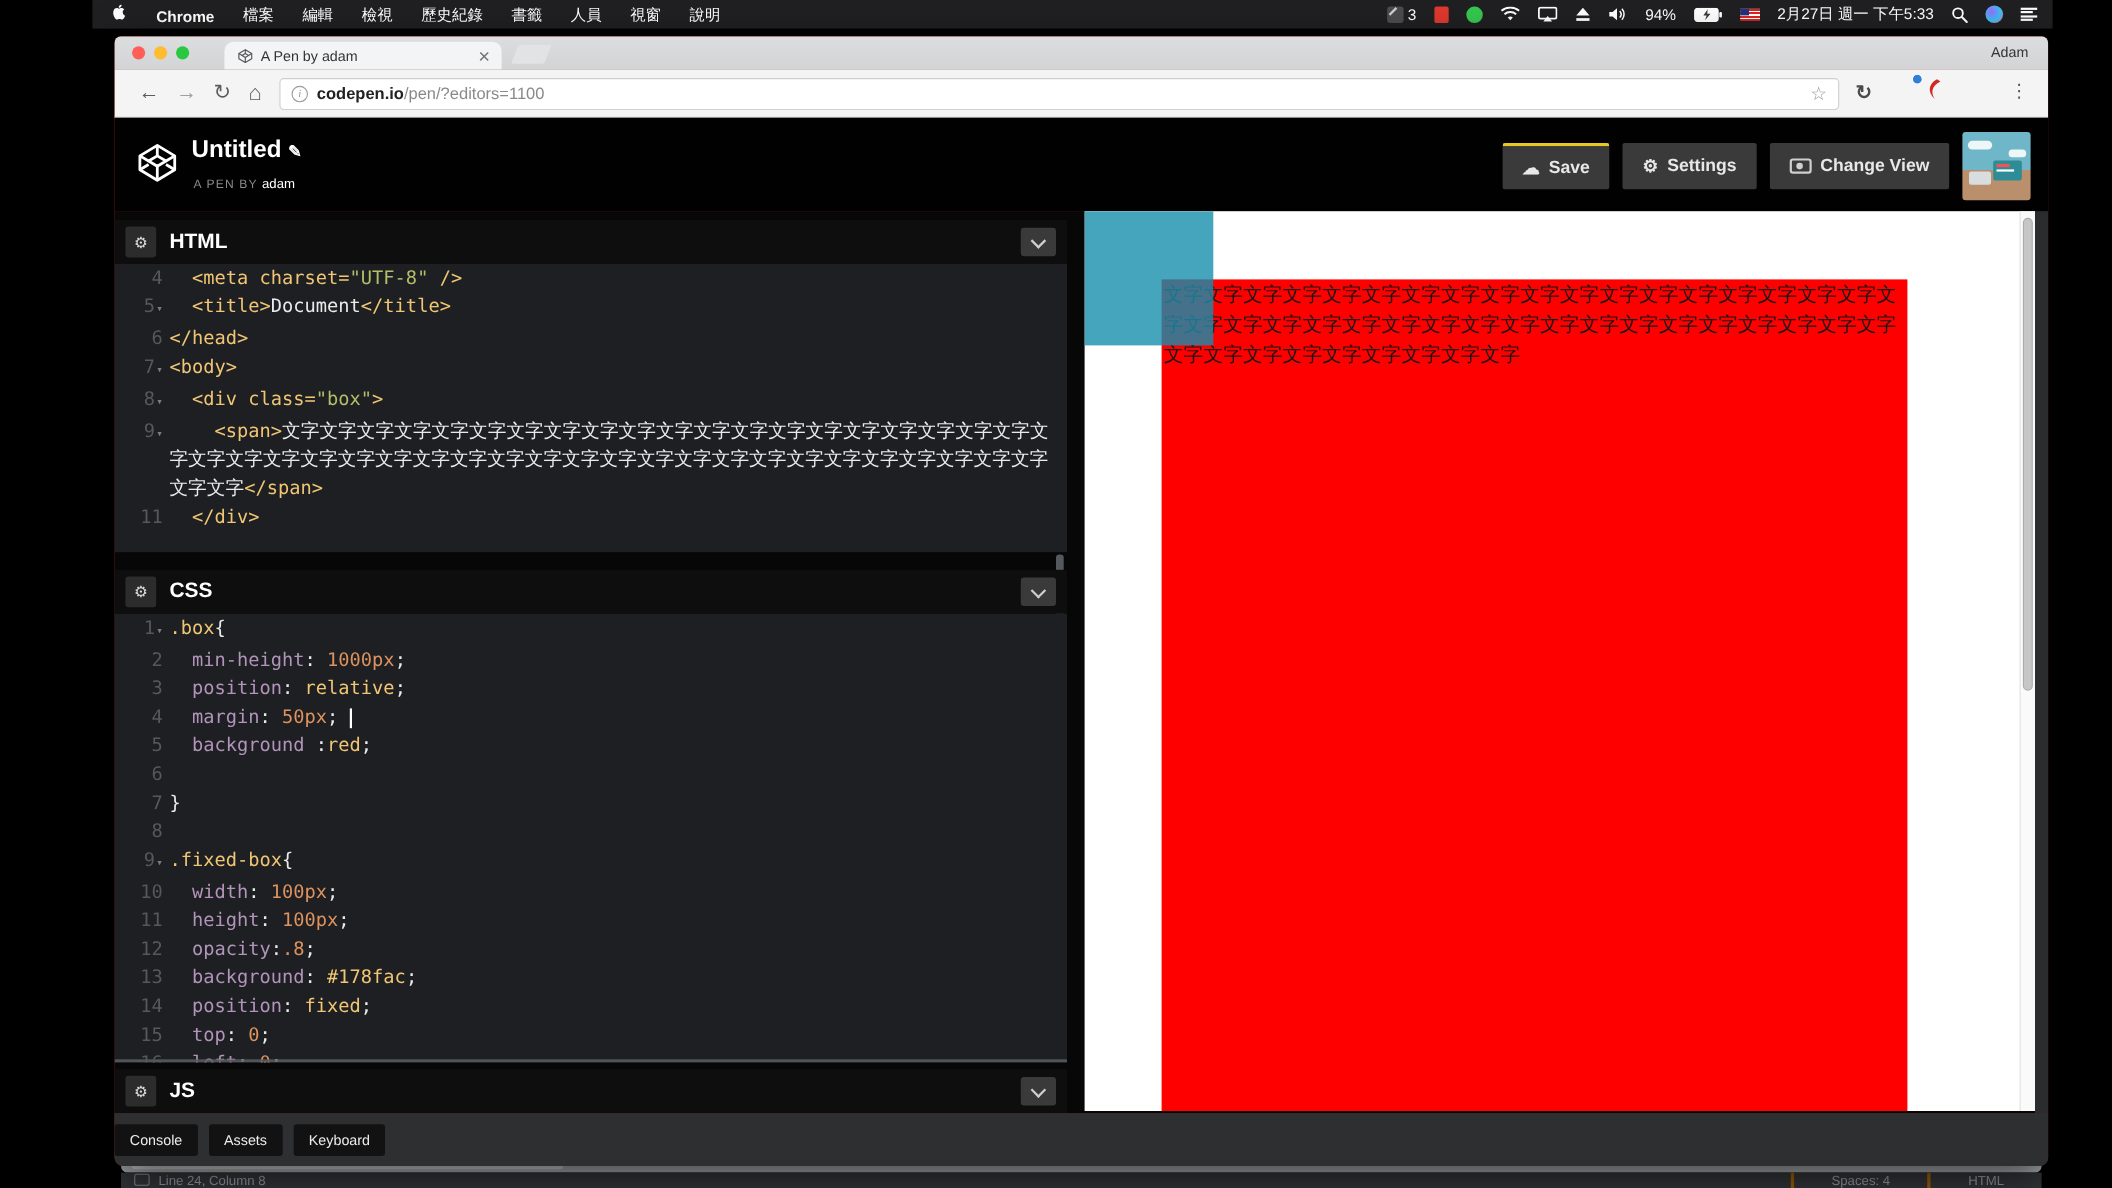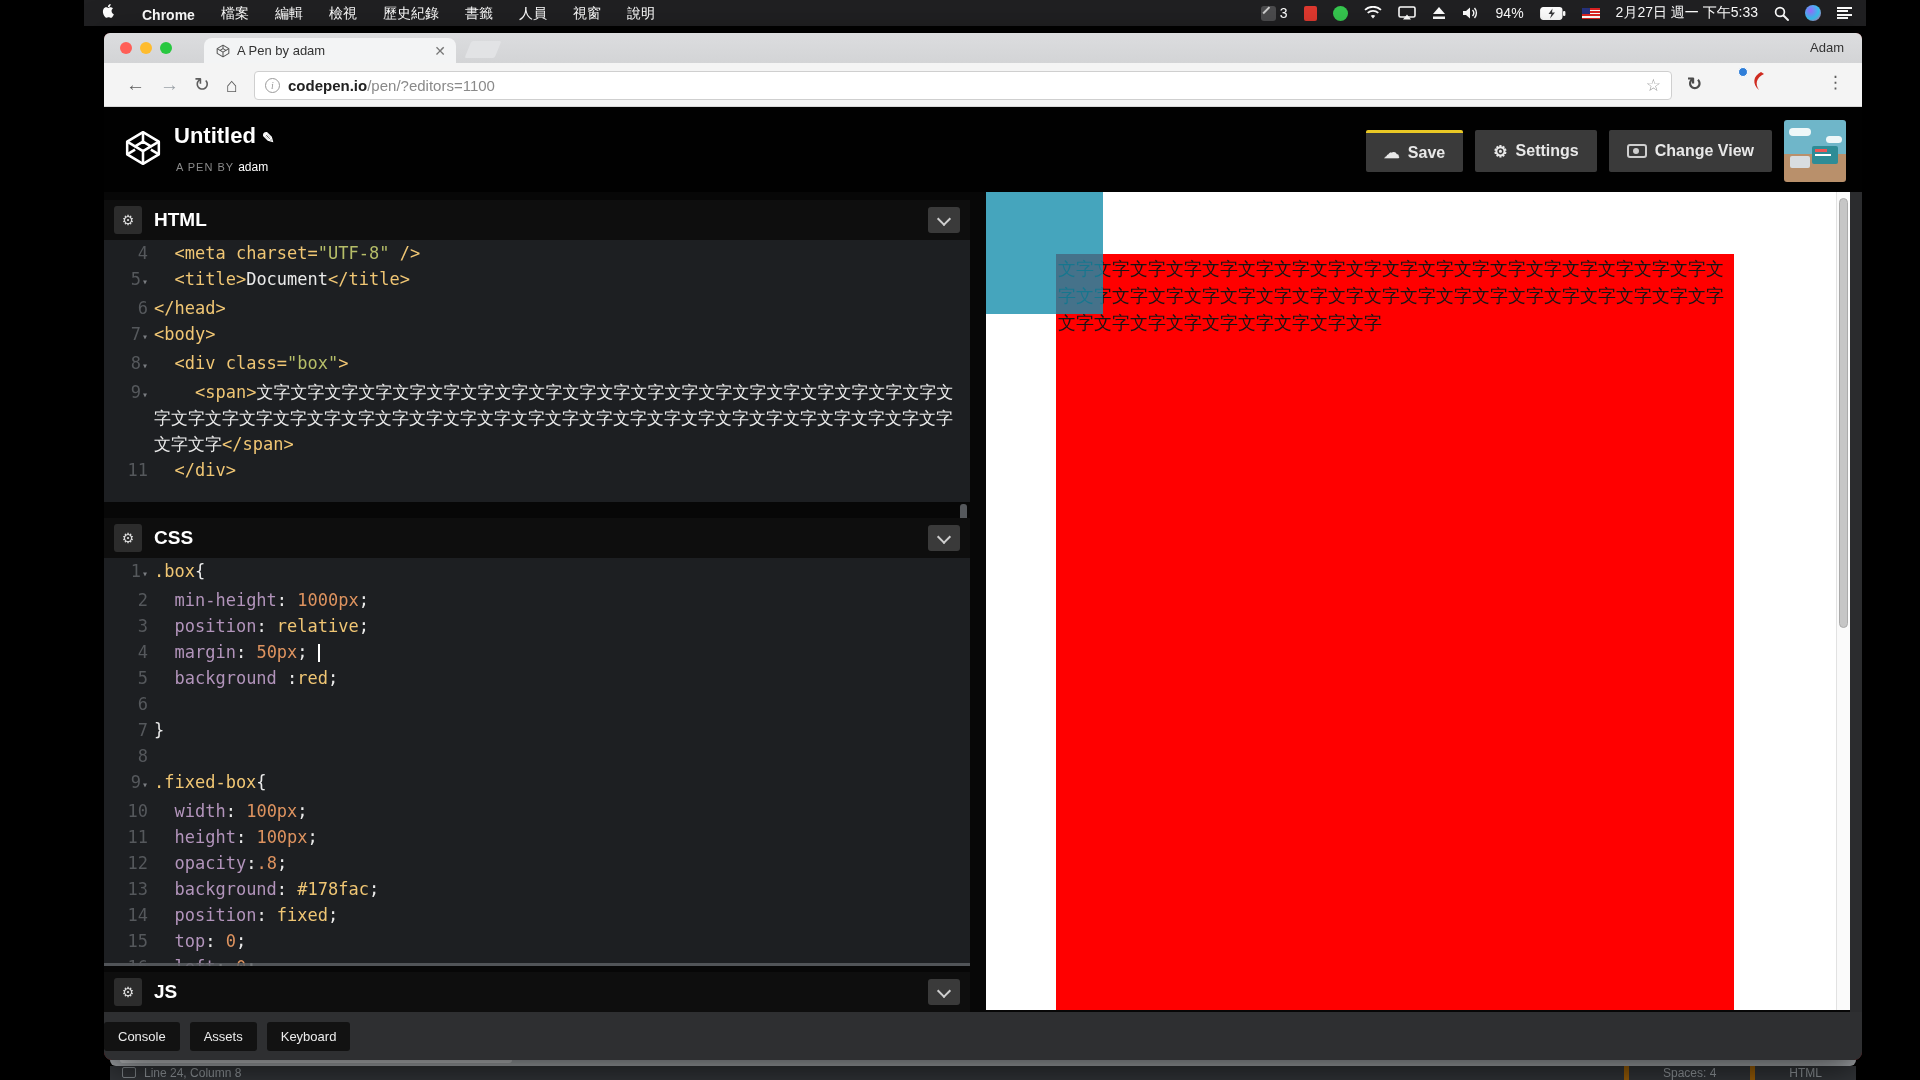--- a/index.html
+++ b/index.html
@@ -33,21 +33,21 @@
                background:#b3b7bb; border-radius:0 0 6px 6px; z-index:1; }
   .sub-thumb { position:absolute; left:10px; top:3px; width:392px; height:7px;
                background:#d7dadd; border-radius:3px; }
   .sub-dark { position:absolute; left:110px; top:1066px; width:1746px; height:14px;
               background:#34373b; color:#9aa0a5; font-size:12px; z-index:1;
               display:flex; align-items:center; }
   .sub-pos { margin-left:34px; }
   .sub-book { position:absolute; left:12px; top:1px; width:14px; height:11px;
               border:1px solid #8a9095; border-radius:2px; }
   .sub-right { margin-left:auto; display:flex; align-items:center; height:100%; }
-  .sub-cell { padding:0 34px; border-left:5px solid #a16207; height:100%;
+  .sub-cell { padding:0 34px; border-left:3px solid #a16207; height:100%;
               display:flex; align-items:center; }
 
   
   .window { position:absolute; left:104px; top:33px; width:1758px; height:1027px;
             border-radius:6px 6px 8px 8px; overflow:hidden; background:#7f1d1d; z-index:2;
             box-shadow:0 12px 40px rgba(0,0,0,.65); }
 
   .tabstrip { position:absolute; left:0; top:0; width:100%; height:30px;
               background:linear-gradient(#dcdddf,#d3d4d6); }
   .lights { position:absolute; left:16px; top:9px; display:flex; gap:8px; }

